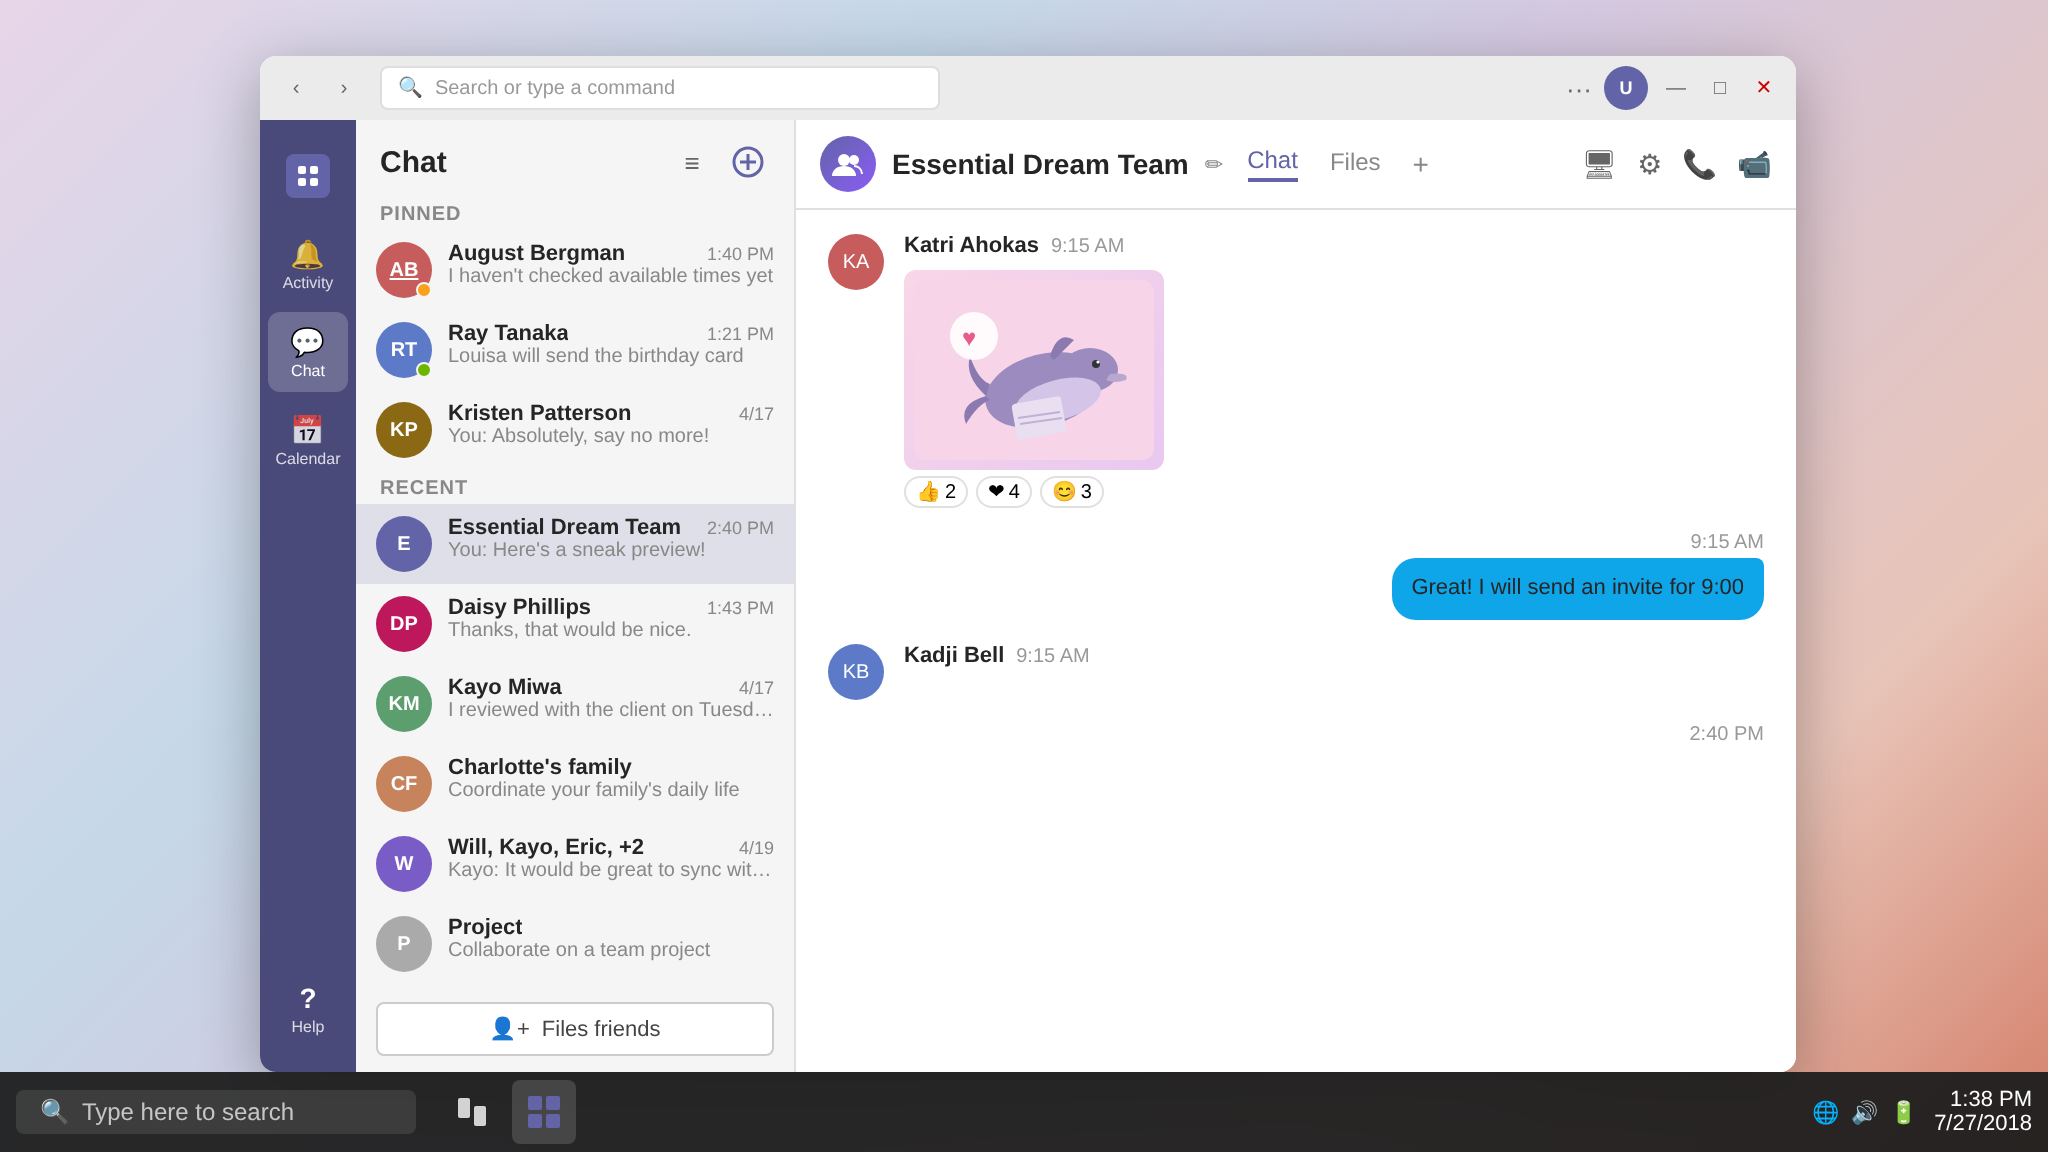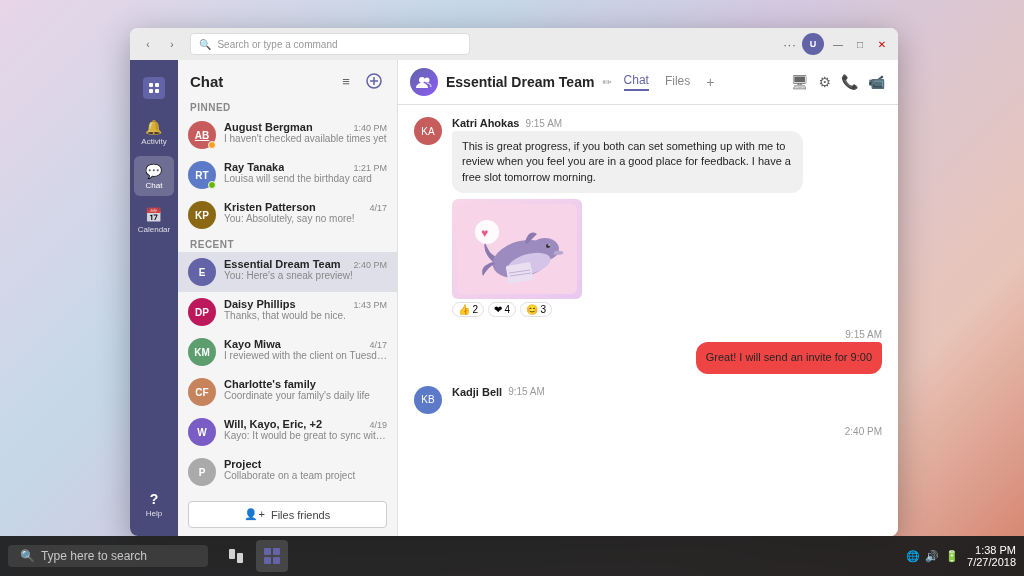--- a/index.html
+++ b/index.html
@@ -457,21 +457,21 @@
     }
     .msg-bubble {
       background: #f0f0f0;
       border-radius: 4px 12px 12px 12px;
       padding: 8px 10px;
       font-size: 11px;
       color: #252525;
       line-height: 1.4;
     }
     .message-group.sent .msg-bubble {
-      background: #ef4444;
+      background: #0ea5e9;
       border-radius: 12px 4px 12px 12px;
     }
     .msg-reactions {
       display: flex;
       gap: 4px;
       margin-top: 3px;
     }
     .reaction-badge {
       background: white;
       border: 1px solid #e0e0e0;
@@ -752,21 +752,20 @@
 
       <div class="messages-area">
 
         <div class="message-group">
           <div class="msg-avatar" style="background:#c75c5c;">KA</div>
           <div class="msg-content">
             <div class="msg-header">
               <span class="msg-sender">Katri Ahokas</span>
               <span class="msg-time">9:15 AM</span>
             </div>
-            <div class="msg-bubble">This is great progress, if you both can set something up with me to review when you feel you are in a good place for feedback. I have a free slot tomorrow morning.</div>
 
             <div class="msg-image">
               <svg class="dolphin-svg" viewBox="0 0 120 90" xmlns="http://www.w3.org/2000/svg">
                 <rect width="120" height="90" fill="#f8d4e8" rx="6"></rect>
 
                 <ellipse cx="65" cy="55" rx="30" ry="18" fill="#9b8bbf" transform="rotate(-15,65,55)"></ellipse>
 
                 <ellipse cx="88" cy="45" rx="14" ry="11" fill="#9b8bbf"></ellipse>
 
                 <path d="M98 47 Q108 46 106 50 Q100 52 96 50 Z" fill="#b8a8d0"></path>

